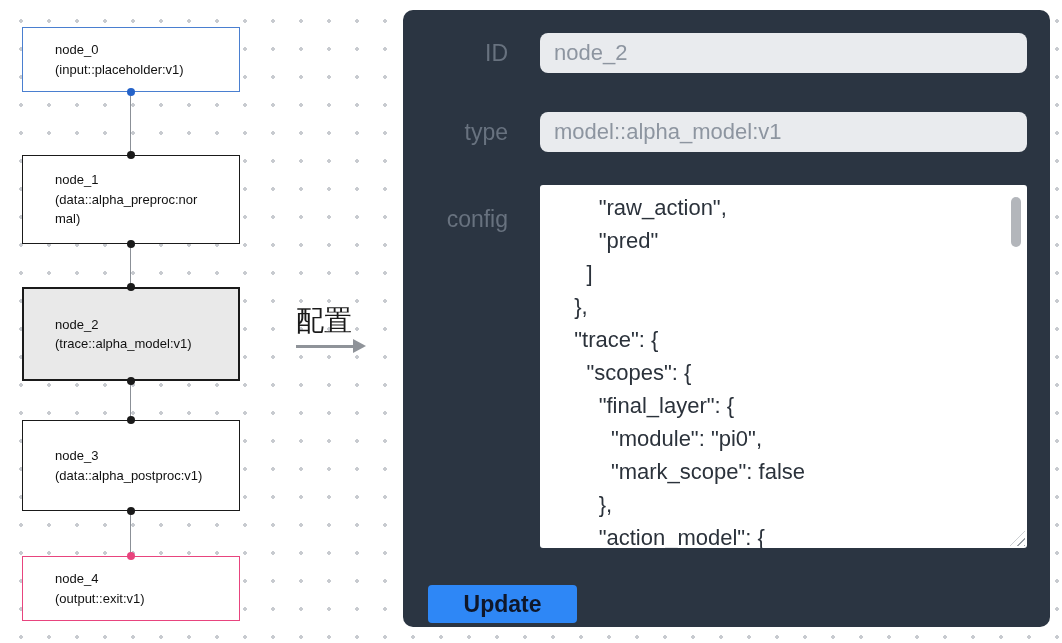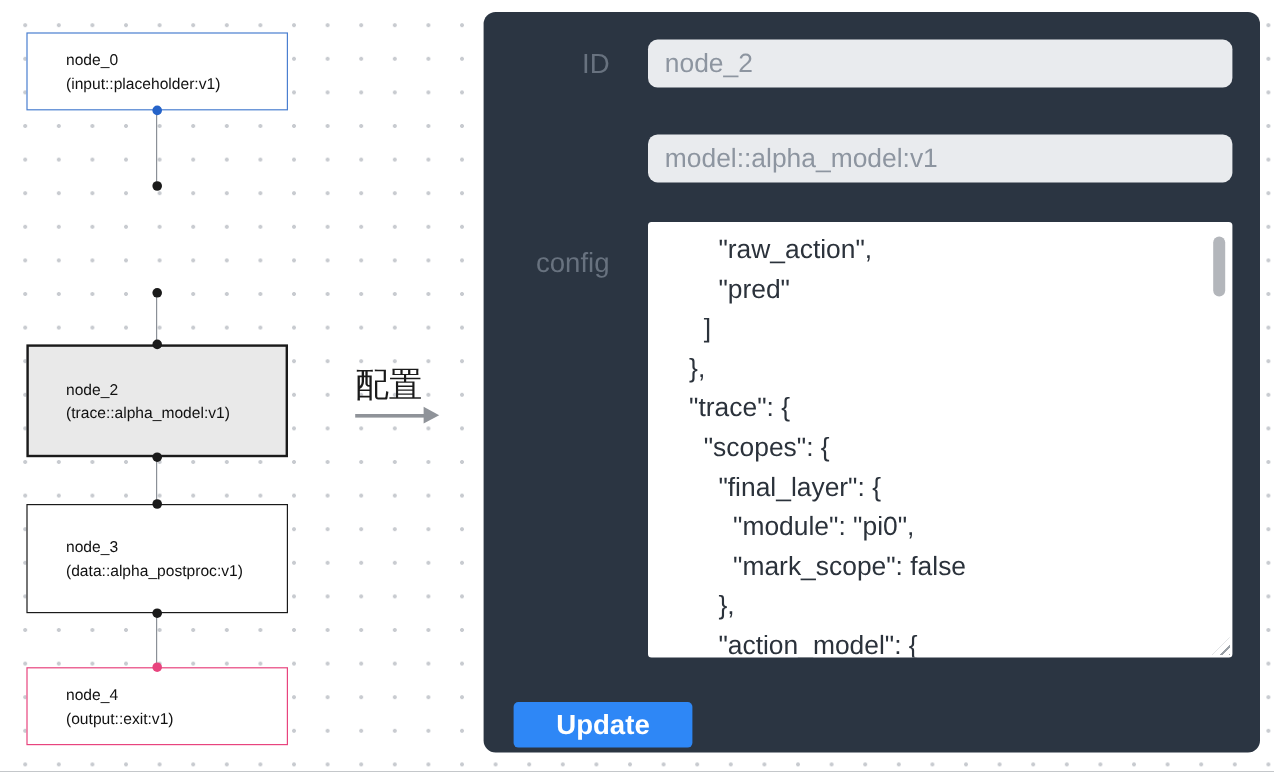--- a/index.html
+++ b/index.html
@@ -75,38 +75,44 @@
     font-family:"Liberation Sans", sans-serif;
     font-size:22px; line-height:33px; color:#2b323b; white-space:pre; }
   .scroll-thumb { position:absolute; right:6px; top:12px; width:10px; height:50px;
     background:#b3b6bb; border-radius:5px; }
   .resize-grip { position:absolute; right:2px; bottom:2px; width:15px; height:15px;
     background:repeating-linear-gradient(135deg, transparent 0 4px, #9aa0a6 4px 5.5px);
     clip-path:polygon(100% 0, 100% 100%, 0 100%);
     cursor:nwse-resize; }
 
   .update-btn { position:absolute; left:25px; top:575px; width:149px; height:38px;
-    background:#2e87f6; color:#ffffff; border:none; border-radius:4px;
+    background:#2e87f6; color:#0f172a; border:none; border-radius:4px;
     font-size:23px; font-weight:600; font-family:"Liberation Sans", sans-serif;
     cursor:pointer; display:flex; align-items:center; justify-content:center; }
 </style>
 </head>
 <body>
 
 <div id="screen">
 
   <div class="edge" id="edge-0"></div>
   <div class="edge" id="edge-1"></div>
   <div class="edge" id="edge-2"></div>
   <div class="edge" id="edge-3"></div>
 
   <div class="node" id="node-0">
     <div class="node-text">
       <div>node_0</div>
       <div>(input::placeholder:v1)</div>
+    </div>
+  </div>
+  <div class="node" id="node-1">
+    <div class="node-text">
+      <div>node_1</div>
+      <div>(data::alpha_preproc:normal)</div>
     </div>
   </div>
   <div class="node" id="node-2">
     <div class="node-text">
       <div>node_2</div>
       <div>(trace::alpha_model:v1)</div>
     </div>
   </div>
   <div class="node" id="node-3">
     <div class="node-text">
@@ -135,20 +141,21 @@
   <div class="arrow-head"></div>
 
   <div class="panel">
 
     <div class="field-row" id="row-id">
       <div class="panel-label">ID</div>
       <input class="panel-input" type="text" value="node_2" style="">
     </div>
 
     <div class="field-row" id="row-type">
+      <div class="panel-label">type</div>
       <input class="panel-input" type="text" value="model::alpha_model:v1" style="">
     </div>
 
     <div class="panel-label" id="config-label">config</div>
 
     <div class="config-box">
       <pre class="config-text">      "raw_action",
       "pred"
     ]
   },

